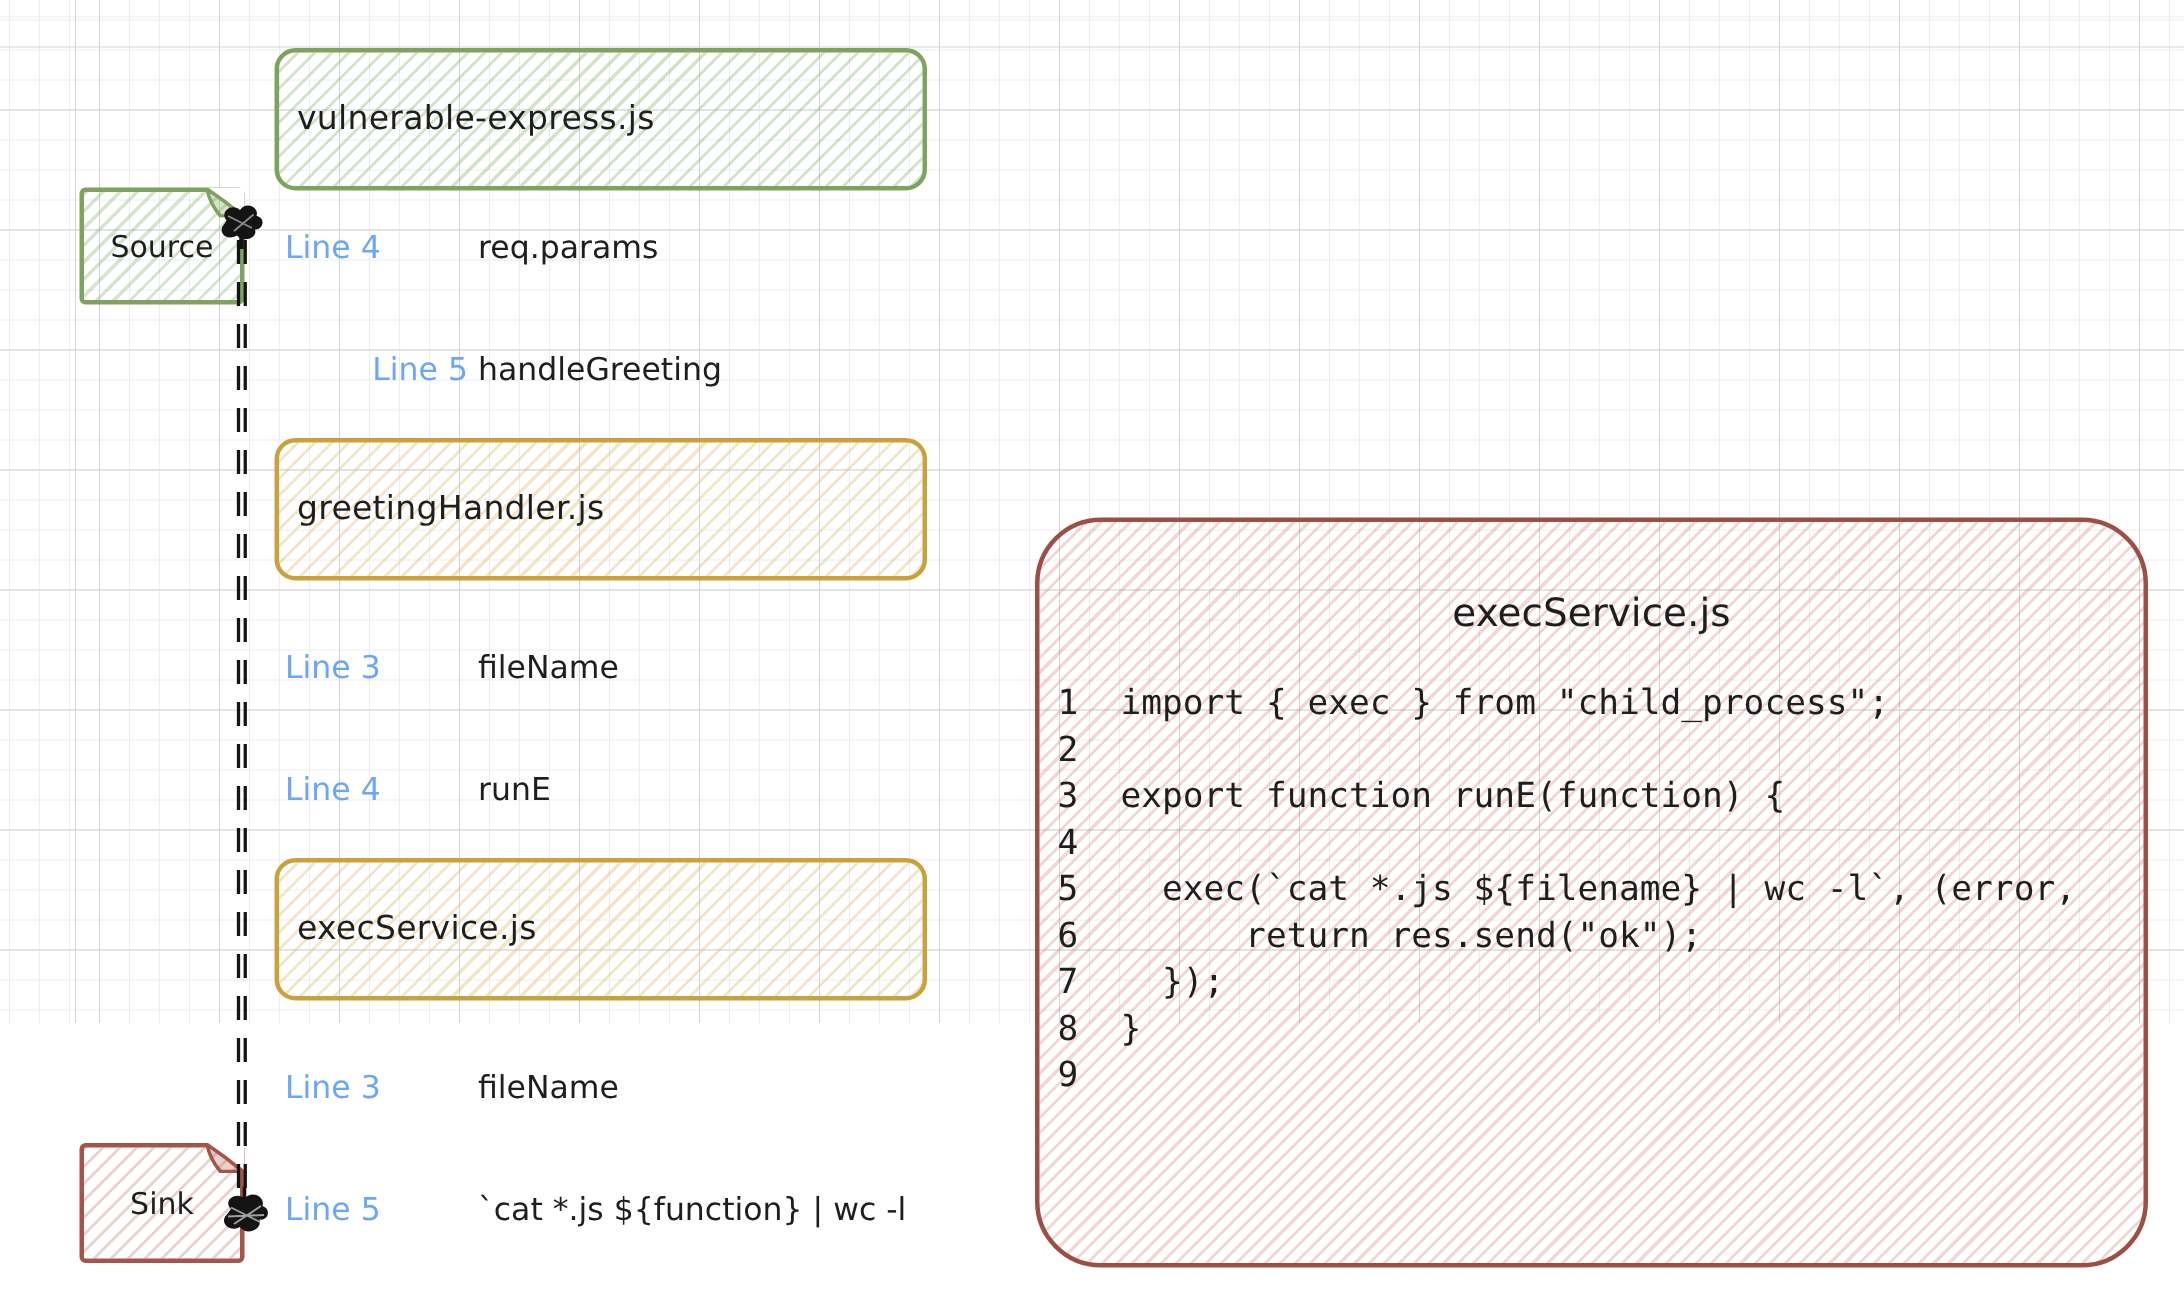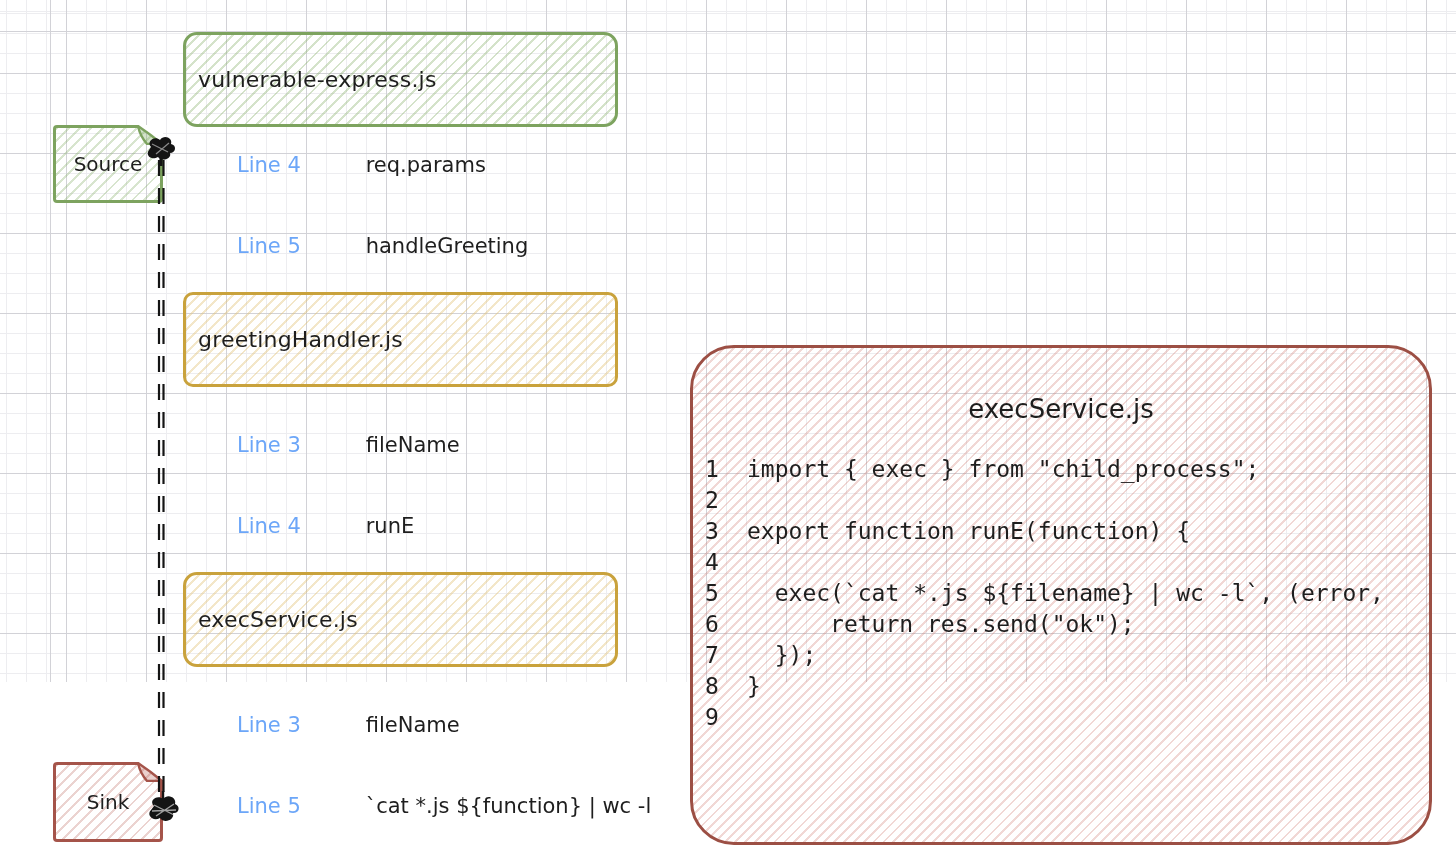--- a/index.html
+++ b/index.html
@@ -50,21 +50,21 @@
   }
   .sticky.red {
     border-color:#a5544a;
     background-image:repeating-linear-gradient(135deg, rgba(190,110,100,0.30) 0 2px, transparent 2px 8px);
   }
   .fold { position:absolute; top:-3px; right:-3px; }
 
   
   .trace-row {
     position:absolute; left:190px; height:32px; line-height:32px;
-    font-size:21px; white-space:nowrap;margin-left:47px;
+    font-size:21px; white-space:nowrap;
   }
   .line-ref { display:inline-block; width:122px; color:#6ca6f8; }
   .trace-value { color:#1e1e1e; }
 
   
   .connector, .blob { position:absolute; }
 
   
   .code-panel {
     position:absolute; left:690px; top:345px; width:742px; height:500px;
@@ -84,21 +84,21 @@
 </style>
 </head>
 <body>
 
 <div class="canvas">
 
   <div class="filebox green" style="left:183px; top:32px;">
     <span>vulnerable-express.js</span>
   </div>
 
-  <div class="filebox yellow" style="left:183px; top:292px;border-radius:10px;">
+  <div class="filebox yellow" style="left:183px; top:292px;">
     <span>greetingHandler.js</span>
   </div>
 
   <div class="filebox yellow" style="left:183px; top:572px;">
     <span>execService.js</span>
   </div>
 
   <div class="sticky green" style="left:25px; top:125px; height:78px;">
     <svg class="fold" width="26" height="20" viewBox="0 0 26 20">
       <path d="M0 0 H26 V20 Z" fill="#ffffff"></path>
@@ -129,21 +129,21 @@
   <svg class="blob" style="left:144px; top:791px;" width="40" height="36" viewBox="0 0 40 36">
     <line x1="19" y1="0" x2="19" y2="10" stroke="#141414" stroke-width="2.4"></line>
     <path d="M10 15 C4 9 14 3 19 8 C24 2 33 7 31 13 C37 15 35 23 29 22 C31 29 20 33 16 27 C9 31 2 24 7 19 Z" fill="#141414"></path>
     <path d="M10 14 L30 24 M12 25 L30 13 M8 20 L32 19" stroke="#ffffff" stroke-width="1.3" opacity="0.6"></path>
   </svg>
 
   <div class="trace-row" style="top:149px;">
     <span class="line-ref">Line 4</span>
     <span class="trace-value">req.params</span>
   </div>
-  <div class="trace-row" style="top:230px;">
+  <div class="trace-row" style="top:230px;text-align:right;">
     <span class="line-ref">Line 5</span>
     <span class="trace-value">handleGreeting</span>
   </div>
   <div class="trace-row" style="top:429px;">
     <span class="line-ref">Line 3</span>
     <span class="trace-value">fileName</span>
   </div>
   <div class="trace-row" style="top:510px;">
     <span class="line-ref">Line 4</span>
     <span class="trace-value">runE</span>

